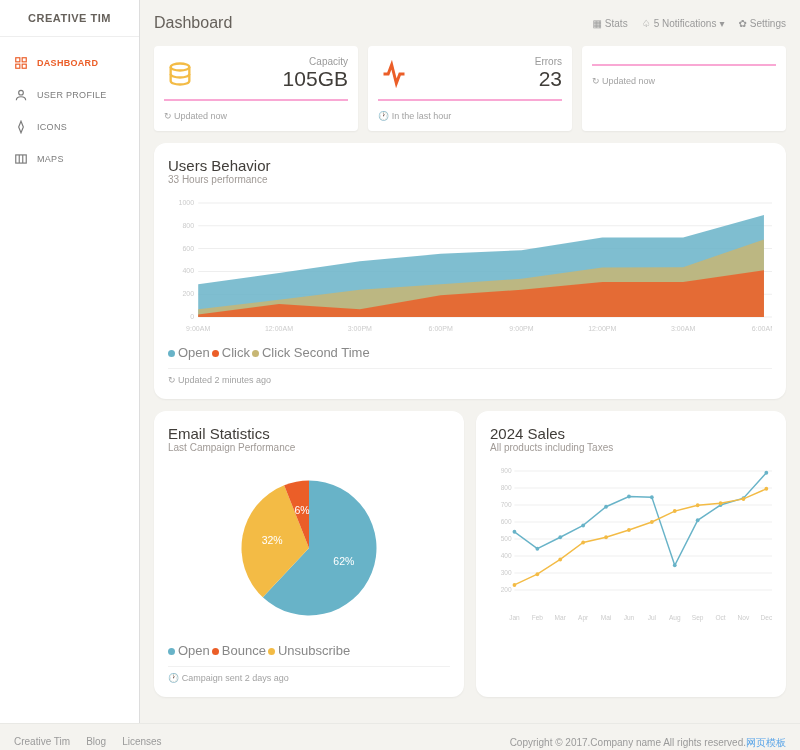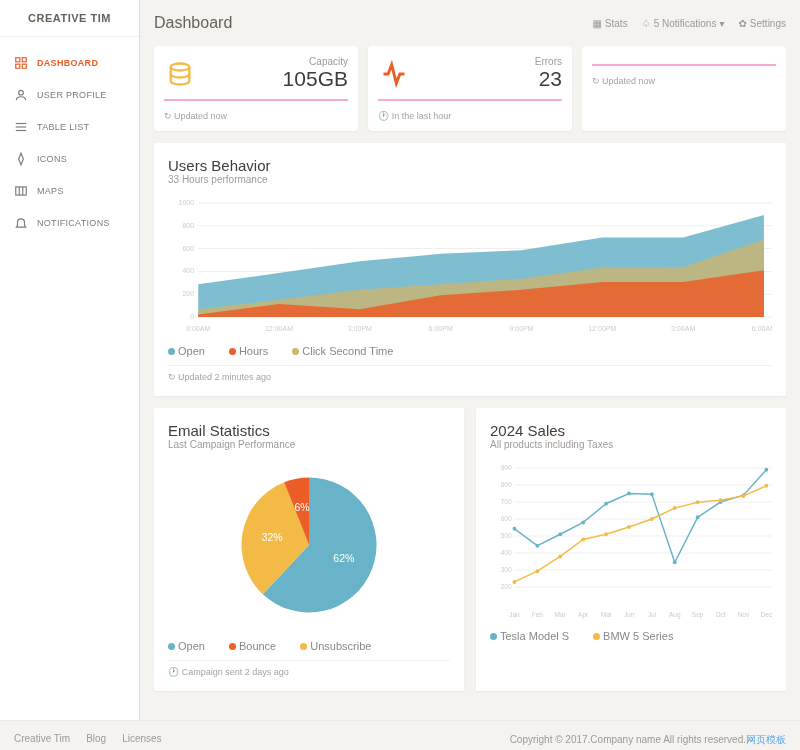--- a/index.html
+++ b/index.html
@@ -17,25 +17,25 @@
 .top-actions { margin-left: auto; display: flex; gap: 14px; font-size: 10px; color: #9a9a9a; }
 .top-actions span { cursor: pointer; display: inline-flex; align-items: center; gap: 3px; }
 .stats-row { display: flex; gap: 10px; margin-bottom: 12px; }
 .stat-card { background: #fff; border-radius: 4px; flex: 1; padding: 10px; box-shadow: 0 1px 2px rgba(0,0,0,0.05); }
 .stat-top { display: flex; align-items: center; gap: 8px; }
 .stat-icon { width: 32px; height: 32px; display: flex; align-items: center; justify-content: center; }
 .stat-text { margin-left: auto; text-align: right; }
 .stat-label { font-size: 10px; color: #9a9a9a; }
 .stat-value { font-size: 21px; color: #403d39; font-weight: 400; }
 .stat-footer { font-size: 9px; color: #a3a3a3; margin-top: 8px; padding-top: 10px; border-top: 2px solid #f9a8d4; }
-.card { background: #fff; border-radius: 1px; padding: 14px; box-shadow: 0 1px 2px rgba(0,0,0,0.05); margin-bottom: 12px; }
+.card { background: #fff; border-radius: 12px; padding: 14px; box-shadow: 0 1px 2px rgba(0,0,0,0.05); margin-bottom: 12px; }
 .card-title { font-size: 15px; color: #403d39; font-weight: 400; }
 .card-sub { font-size: 10px; color: #a09a96; margin-bottom: 10px; }
 .chart-area { height: 140px; position: relative; }
-.legend { display: flex; gap: 24px; font-size: 11px; color: #888; margin-top: 10px; align-items: center; }
+.legend { display: flex; gap: 2px; font-size: 13px; color: #888; margin-top: 10px; align-items: center; }
 .legend .dot { width: 7px; height: 7px; border-radius: 50%; display: inline-block; margin-right: 3px; }
 .card-footer { font-size: 9px; color: #a3a3a3; margin-top: 8px; padding-top: 6px; border-top: 1px solid #f1f1f1; }
 .row2 { display: flex; gap: 12px; }
 .row2 .card { flex: 1; }
 .pie-wrap { display: flex; justify-content: center; padding: 10px 0; }
 .footer { display: flex; padding: 12px 14px; font-size: 10px; color: #9a9a9a; background: #f4f3ef; border-top: 1px solid #e9e9e5; }
 .footer-left { display: flex; gap: 16px; }
 .footer-right { margin-left: auto; }
 .footer-right a { color: #5aa5e8; text-decoration: none; }
 .axis-label { font-size: 7px; fill: #ccc; }
@@ -64,52 +64,34 @@
             <svg width="14" height="14" viewBox="0 0 24 24" fill="none" stroke="#7c7c7c" stroke-width="2">
               <circle cx="12" cy="8" r="4"></circle>
               <path d="M4 21c0-4 4-6 8-6s8 2 8 6"></path>
             </svg>
           </span>
         <span>USER PROFILE</span>
       </li>
       <li>
         <span class="icon">
             <svg width="14" height="14" viewBox="0 0 24 24" fill="none" stroke="#7c7c7c" stroke-width="2">
-              <line x1="3" y1="6" x2="21" y2="6"></line>
-              <line x1="3" y1="12" x2="21" y2="12"></line>
-              <line x1="3" y1="18" x2="21" y2="18"></line>
-            </svg>
-          </span>
-        <span>TABLE LIST</span>
-      </li>
-      <li>
-        <span class="icon">
-            <svg width="14" height="14" viewBox="0 0 24 24" fill="none" stroke="#7c7c7c" stroke-width="2">
               <path d="M12 2l4 10-4 10-4-10z"></path>
             </svg>
           </span>
         <span>ICONS</span>
       </li>
       <li>
         <span class="icon">
             <svg width="14" height="14" viewBox="0 0 24 24" fill="none" stroke="#7c7c7c" stroke-width="2">
               <rect x="3" y="5" width="18" height="14"></rect>
               <line x1="9" y1="5" x2="9" y2="19"></line>
               <line x1="15" y1="5" x2="15" y2="19"></line>
             </svg>
           </span>
         <span>MAPS</span>
-      </li>
-      <li>
-        <span class="icon">
-            <svg width="14" height="14" viewBox="0 0 24 24" fill="none" stroke="#7c7c7c" stroke-width="2">
-              <path d="M18 16v-5a6 6 0 10-12 0v5l-2 3h16z"></path>
-            </svg>
-          </span>
-        <span>NOTIFICATIONS</span>
       </li>
     </ul>
   </aside>
 
   <main class="main">
     <div class="topbar">
       <h1 class="page-title">Dashboard</h1>
       <div class="top-actions">
         <span>▦ <span>Stats</span></span>
         <span>♤ <span>5 Notifications</span> ▾</span>
@@ -178,21 +160,21 @@
             <text x="431.42857142857144" y="136" text-anchor="middle" class="axis-label">12:00PM</text>
             <text x="511.7142857142857" y="136" text-anchor="middle" class="axis-label">3:00AM</text>
             <text x="592" y="136" text-anchor="middle" class="axis-label">6:00AM</text>
             <path d="M30,122 L30,89.28200000000001 L110.28571428571429,78.11 L190.57142857142858,66.14 L270.8571428571429,58.843999999999994 L351.14285714285717,55.196 L431.42857142857144,42.42800000000001 L511.7142857142857,42.42800000000001 L592,19.97 L592,122 Z" fill="#68b3c8" opacity="0.85"></path>
             <path d="M30,122 L30,114.362 L110.28571428571429,104.672 L190.57142857142858,94.64 L270.8571428571429,89.28200000000001 L351.14285714285717,83.81 L431.42857142857144,72.41 L511.7142857142857,72.182 L592,44.47999999999999 L592,122 Z" fill="#c7b674" opacity="0.85"></path>
             <path d="M30,122 L30,119.378 L110.28571428571429,109.118 L190.57142857142858,114.362 L270.8571428571429,100.34 L351.14285714285717,94.754 L431.42857142857144,87.00200000000001 L511.7142857142857,86.888 L592,75.26 L592,122 Z" fill="#eb5e28" opacity="0.85"></path>
           </svg>
       </div>
       <div class="legend">
         <span><span class="dot" style="background:#68b3c8"></span><span>Open</span></span>
-        <span><span class="dot" style="background:#eb5e28"></span><span>Hours</span></span>
+        <span><span class="dot" style="background:#eb5e28"></span><span>Click</span></span>
         <span><span class="dot" style="background:#c7b674"></span><span>Click Second Time</span></span>
       </div>
       <div class="card-footer">↻ <span>Updated 2 minutes ago</span></div>
     </div>
 
     <div class="row2">
       <div class="card">
         <div class="card-title">Email Statistics</div>
         <div class="card-sub">Last Campaign Performance</div>
         <div class="pie-wrap">
@@ -267,24 +249,20 @@
               <circle cx="123.45454545454545" cy="74.30000000000001" r="2" fill="#f3bb45"></circle>
               <circle cx="147.8181818181818" cy="66.99" r="2" fill="#f3bb45"></circle>
               <circle cx="172.1818181818182" cy="59" r="2" fill="#f3bb45"></circle>
               <circle cx="196.54545454545453" cy="48.120000000000005" r="2" fill="#f3bb45"></circle>
               <circle cx="220.9090909090909" cy="42.33999999999999" r="2" fill="#f3bb45"></circle>
               <circle cx="245.27272727272728" cy="40.30000000000001" r="2" fill="#f3bb45"></circle>
               <circle cx="269.6363636363636" cy="35.879999999999995" r="2" fill="#f3bb45"></circle>
               <circle cx="294" cy="25.849999999999994" r="2" fill="#f3bb45"></circle>
             </svg>
         </div>
-        <div class="legend">
-          <span><span class="dot" style="background:#68b3c8"></span><span>Tesla Model S</span></span>
-          <span><span class="dot" style="background:#f3bb45"></span><span>BMW 5 Series</span></span>
-        </div>
       </div>
     </div>
   </main>
 </div>
 
 <footer class="footer">
   <div class="footer-left">
     <span>Creative Tim</span>
     <span>Blog</span>
     <span>Licenses</span>

